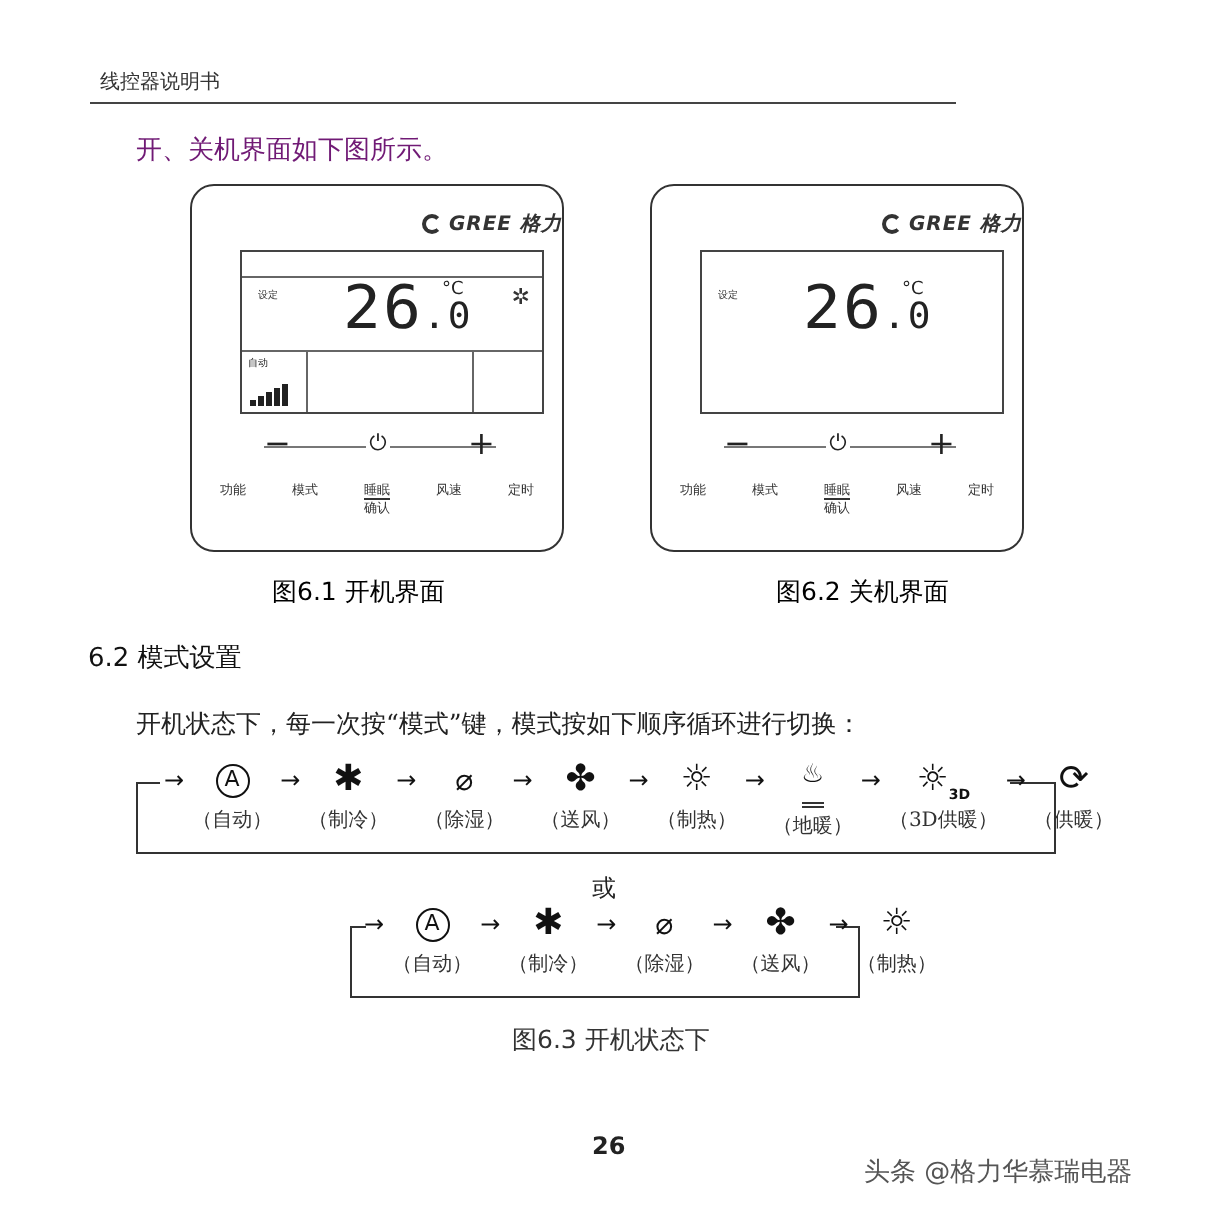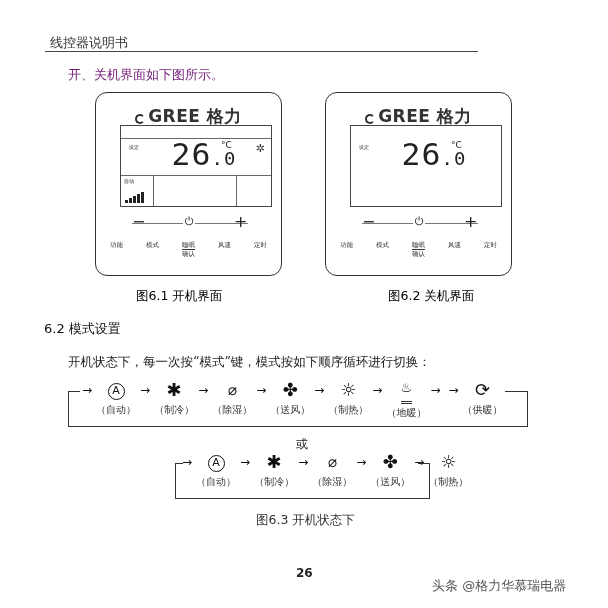--- a/index.html
+++ b/index.html
@@ -1,25 +1,25 @@
 <!DOCTYPE html>
 <html><head>
 <meta charset="utf-8">
 <style>
   html, body { margin:0; padding:0; background:#ffffff; }
   body { width:608px; height:608px; position:relative; overflow:hidden;
          font-family:"DejaVu Serif", serif; color:#222; }
   .abs { position:absolute; }
-  .header-title { left:50px; top:34px; font-size:13px; color:#333; }
+  .header-title { left:50px; top:34px; font-size:10px; color:#333; }
   .header-rule { left:45px; top:51px; width:433px; height:0; border-top:1.5px solid #444; }
   .intro { left:68px; top:66px; font-size:13px; color:#701a75; }
 
   .panel { width:187px; height:184px; border:1.5px solid #333; border-radius:12px; background:#fff; box-sizing:border-box; }
-  .logo { position:absolute; top:12px; left:0; right:0; text-align:center; font-family:"DejaVu Sans", sans-serif;
-          font-weight:bold; font-size:17px; letter-spacing:0.5px; color:#333; }
+  .logo { position:absolute; top:12px; left:0; right:0; text-align:right; font-family:"DejaVu Sans", sans-serif;
+          font-weight:bold; font-style:italic; font-size:10px; letter-spacing:0.5px; color:#333; }
   .logo .swirl { display:inline-block; width:10px; height:10px; border-radius:50%; border:2px solid #333; border-right-color:transparent;
                  vertical-align:-2px; margin-right:3px; box-sizing:border-box; }
   .lcd { position:absolute; left:24px; top:32px; width:152px; height:82px; border:1.5px solid #444; box-sizing:border-box; }
   .lcd .topstrip { position:absolute; left:0; right:0; top:0; height:12px; border-bottom:1px solid #666; }
   .lcd .set-label { position:absolute; left:8px; top:18px; font-size:5px; color:#333; font-family:"DejaVu Sans",sans-serif; }
   .lcd .temp { position:absolute; left:52px; top:14px; font-family:"DejaVu Sans Mono", monospace; font-size:30px; line-height:30px;
                color:#222; letter-spacing:1px; transform:scaleX(1.05); }
   .lcd .temp-dec { font-size:18px; }
   .lcd .unit { position:absolute; left:100px; top:14px; font-size:9px; color:#222; font-family:"DejaVu Sans",sans-serif; }
   .lcd .snow { position:absolute; right:6px; top:16px; font-size:11px; color:#333; }
@@ -151,20 +151,24 @@
   <div class="mode">
       <span class="icon">☼</span>
       <span class="label">（制热）</span>
     </div>
   <span class="arrow">→</span>
   <div class="mode">
       <span class="icon" style="font-size:13px; border-bottom:3px double #333; line-height:18px;">♨</span>
       <span class="label">（地暖）</span>
     </div>
   <span class="arrow">→</span>
+  <div class="mode">
+      <span class="icon">☼<sub style="font-size:7px; font-weight:bold;">3D</sub></span>
+      <span class="label">（3D供暖）</span>
+    </div>
   <span class="arrow">→</span>
   <div class="mode">
       <span class="icon">⟳</span>
       <span class="label">（供暖）</span>
     </div>
 </div>
 
 <div class="abs or">或</div>
 
 <div class="loop" style="left:175px; top:464px; width:255px; height:35px;"></div>

